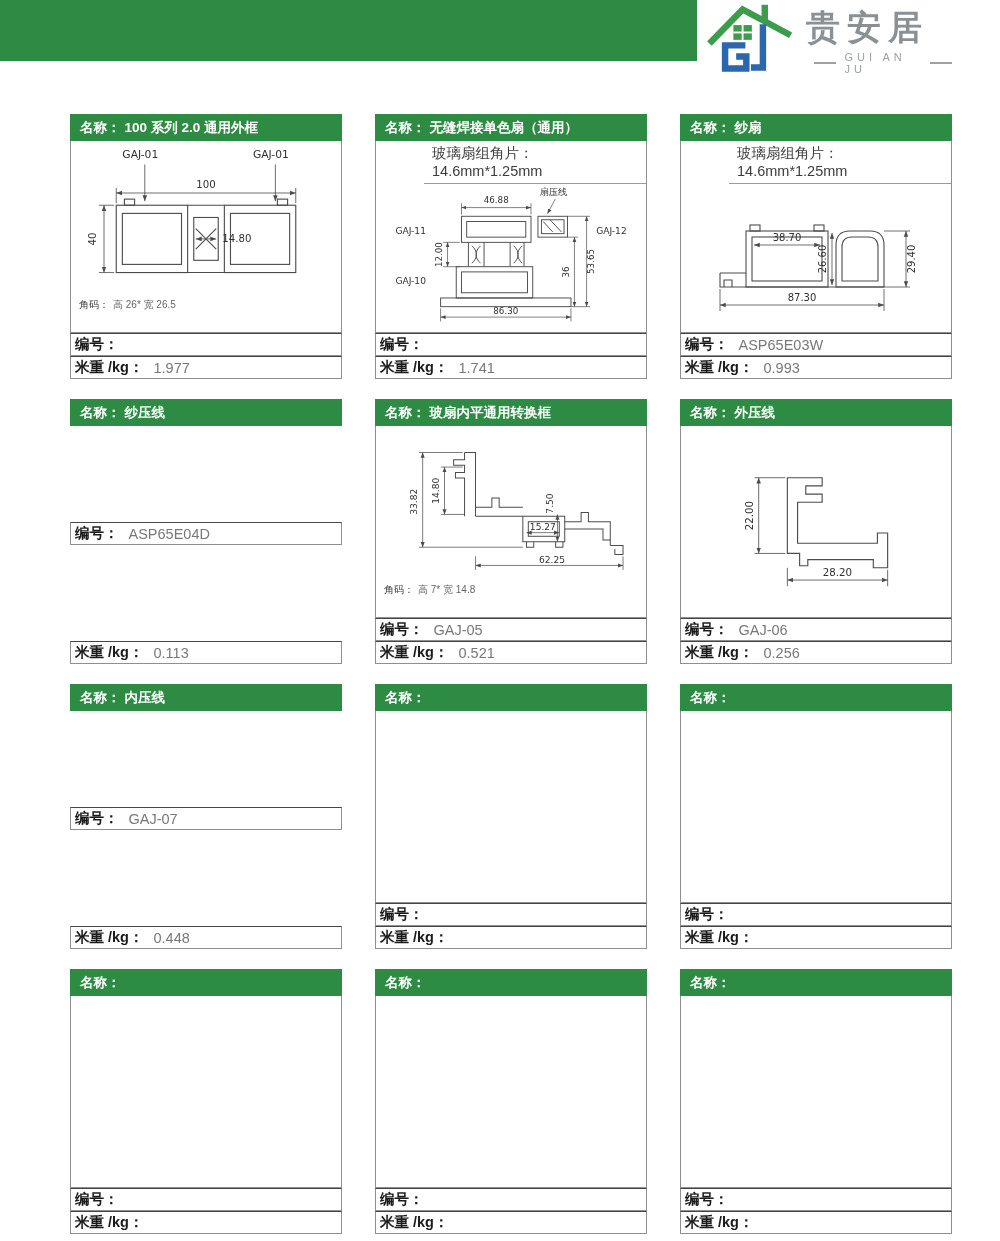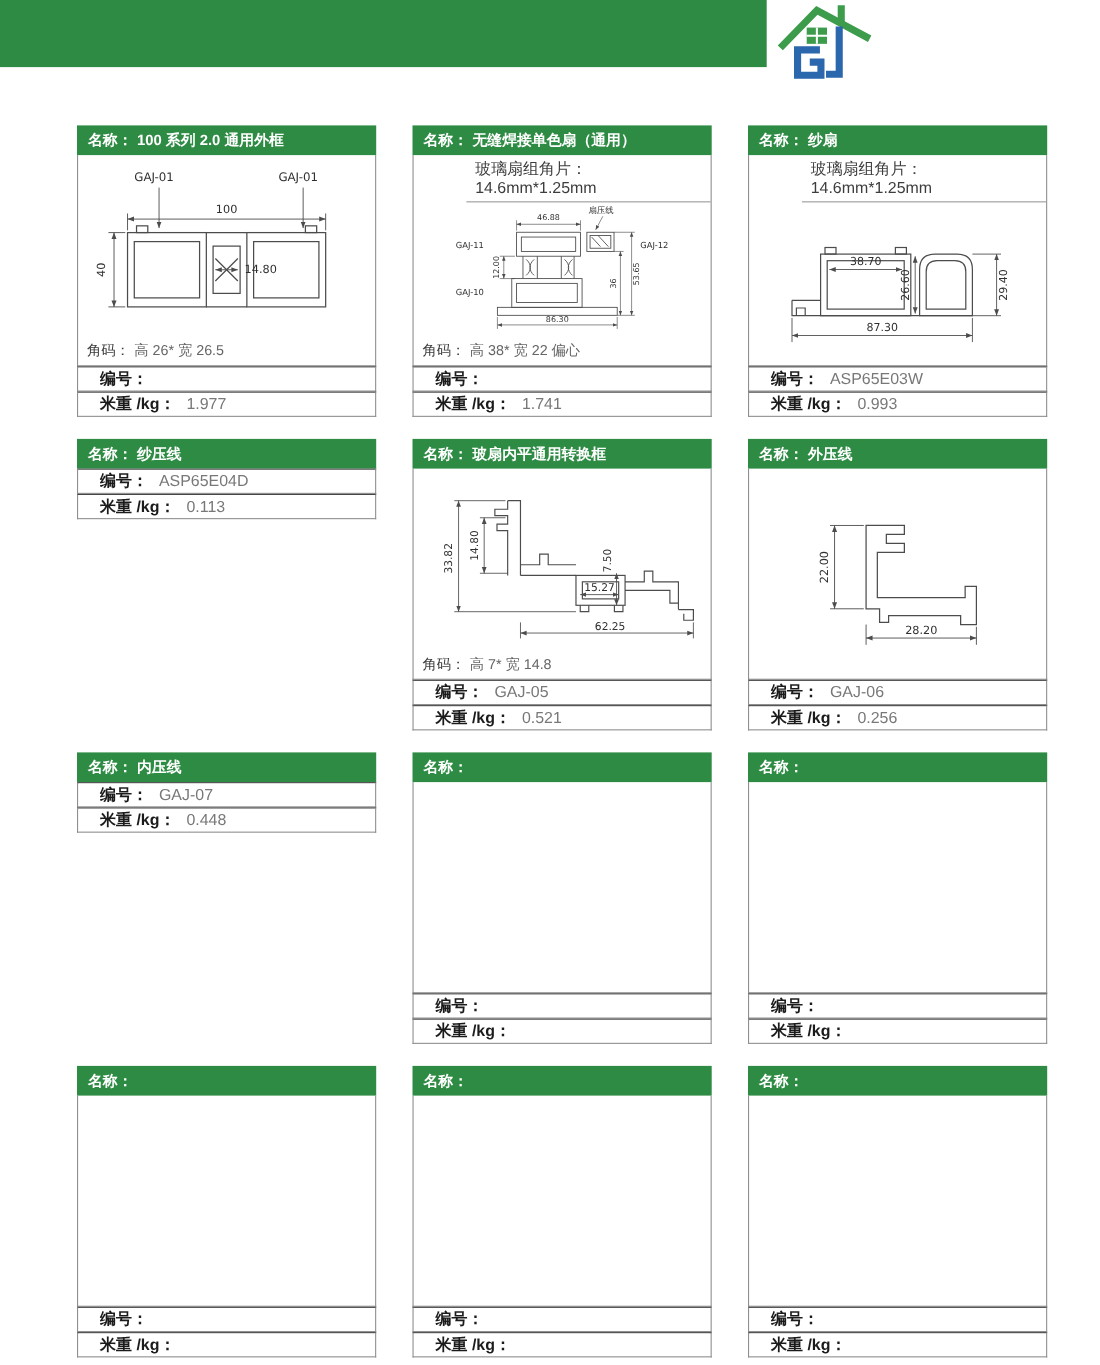--- a/index.html
+++ b/index.html
@@ -7,35 +7,35 @@
        font-family:"Liberation Sans","DejaVu Sans",sans-serif;overflow:hidden;}
   .banner{position:absolute;left:0;top:0;width:697px;height:61px;background:#2e8b44;}
   .logo{position:absolute;left:702px;top:2px;width:258px;height:74px;display:flex;align-items:flex-start;}
   .logo-house{width:96px;height:72px;flex:0 0 auto;}
   .logo-textblock{margin-left:8px;margin-top:8px;}
   .logo-cn{font-size:34px;color:#8b9094;letter-spacing:7px;font-weight:bold;line-height:1;}
   .logo-en{margin-top:7px;display:flex;align-items:center;color:#9aa0a4;font-size:11px;letter-spacing:4px;}
   .logo-en .dash{width:26px;height:0;border-top:2px solid #9aa0a4;margin:0 8px;}
   .grid{position:absolute;left:70px;top:114px;width:882px;display:grid;
         grid-template-columns:repeat(3,272px);column-gap:33px;row-gap:20px;}
-  .card{height:265px;display:flex;flex-direction:column;background:#fff;}
+  .card{height:265px;display:flex;flex-direction:column;background:#fff;justify-content:space-between;}
   .card-header{height:27px;flex:0 0 27px;background:#2e8b44;color:#fff;display:flex;
                align-items:center;padding:0 10px;font-size:13.5px;font-weight:bold;}
   .card-header .hdr-title{margin-left:4px;font-weight:bold;}
   .card-body{flex:1 1 auto;min-height:0;border:1px solid #8f8f8f;border-top:none;
              display:flex;flex-direction:column;}
   .spec-line{flex:0 0 auto;padding:3px 8px 4px;font-size:14.5px;color:#3d3d3d;
              border-bottom:1px solid #9a9a9a;margin-left:48px;}
   .draw-wrap{flex:1 1 auto;min-height:0;display:flex;align-items:center;justify-content:center;padding:1px 4px;}
   .draw{width:100%;max-height:100%;display:block;}
-  .corner-line{flex:0 0 auto;padding:2px 8px 4px;font-size:13px;}
+  .corner-line{flex:0 0 auto;padding:2px 8px 20px;font-size:10px;}
   .c-label{color:#3c3c3c;}
   .c-value{color:#666;margin-left:4px;}
   .row{flex:0 0 auto;height:21px;border:1px solid #8f8f8f;border-top:1px solid #454545;
-       display:flex;align-items:center;padding:0 20px;font-size:14.5px;}
+       display:flex;align-items:center;padding:0 4px;font-size:14.5px;}
   .row-label{font-weight:bold;color:#1b1b1b;}
   .row-value{color:#787878;margin-left:10px;}
   g.pf{fill:none;stroke:#4c4c4c;stroke-width:1.1;}
   g.dl{fill:none;stroke:#4c4c4c;stroke-width:0.8;}
   svg text{stroke:none;font-family:"DejaVu Sans",sans-serif;}
   .dt{font-size:10px;fill:#303030;}
   .lt{font-size:10.5px;fill:#303030;}
 </style>
 </head>
 <body>
@@ -45,20 +45,28 @@
 <div class="logo">
   <svg class="logo-house" viewBox="0 0 100 78">
     <line x1="66" y1="3" x2="66" y2="21" stroke="#3c9c4c" stroke-width="7"></line>
     <path d="M6,45 L42,8 L94,36" fill="none" stroke="#3c9c4c" stroke-width="7"></path>
     <rect x="32" y="25" width="20" height="16" fill="#3c9c4c"></rect>
     <line x1="42" y1="25" x2="42" y2="41" stroke="#fff" stroke-width="2"></line>
     <line x1="32" y1="33" x2="52" y2="33" stroke="#fff" stroke-width="2"></line>
     <path d="M45,47 H23 V72 H46 V59 H35" fill="none" stroke="#2a67ad" stroke-width="7"></path>
     <path d="M64,24 V71 H51" fill="none" stroke="#2a67ad" stroke-width="7"></path>
   </svg>
+  <div class="logo-textblock">
+    <div class="logo-cn">贵安居</div>
+    <div class="logo-en">
+      <span class="dash"></span>
+      <span>GUI AN JU</span>
+      <span class="dash"></span>
+    </div>
+  </div>
 </div>
 
 <div class="grid">
 
   <div class="card">
     <div class="card-header">
       <span>名称：</span>
       <span class="hdr-title">100 系列 2.0 通用外框</span>
     </div>
     <div class="card-body">
@@ -147,23 +155,20 @@
           <text class="dt" x="56" y="80" text-anchor="middle" transform="rotate(-90 56 80)">12.00</text>
           <text class="dt" x="231" y="88" text-anchor="middle" transform="rotate(-90 231 88)">53.65</text>
           <text class="dt" x="202" y="100" text-anchor="middle" transform="rotate(-90 202 100)">36</text>
           <text class="dt" x="129" y="148" text-anchor="middle">86.30</text>
           <text class="lt" x="168" y="12">扇压线</text>
           <text class="lt" x="2" y="56">GAJ-11</text>
           <text class="lt" x="2" y="114">GAJ-10</text>
           <text class="lt" x="233" y="56">GAJ-12</text>
         </svg>
       </div>
-      <div class="corner-line">
-        <span class="c-label">角码：</span><span class="c-value">高 38* 宽 22 偏心</span>
-      </div>
     </div>
     <div class="row">
       <span class="row-label">编号：</span>
       <span class="row-value"></span>
     </div>
     <div class="row">
       <span class="row-label">米重 /kg：</span>
       <span class="row-value">1.741</span>
     </div>
   </div>

